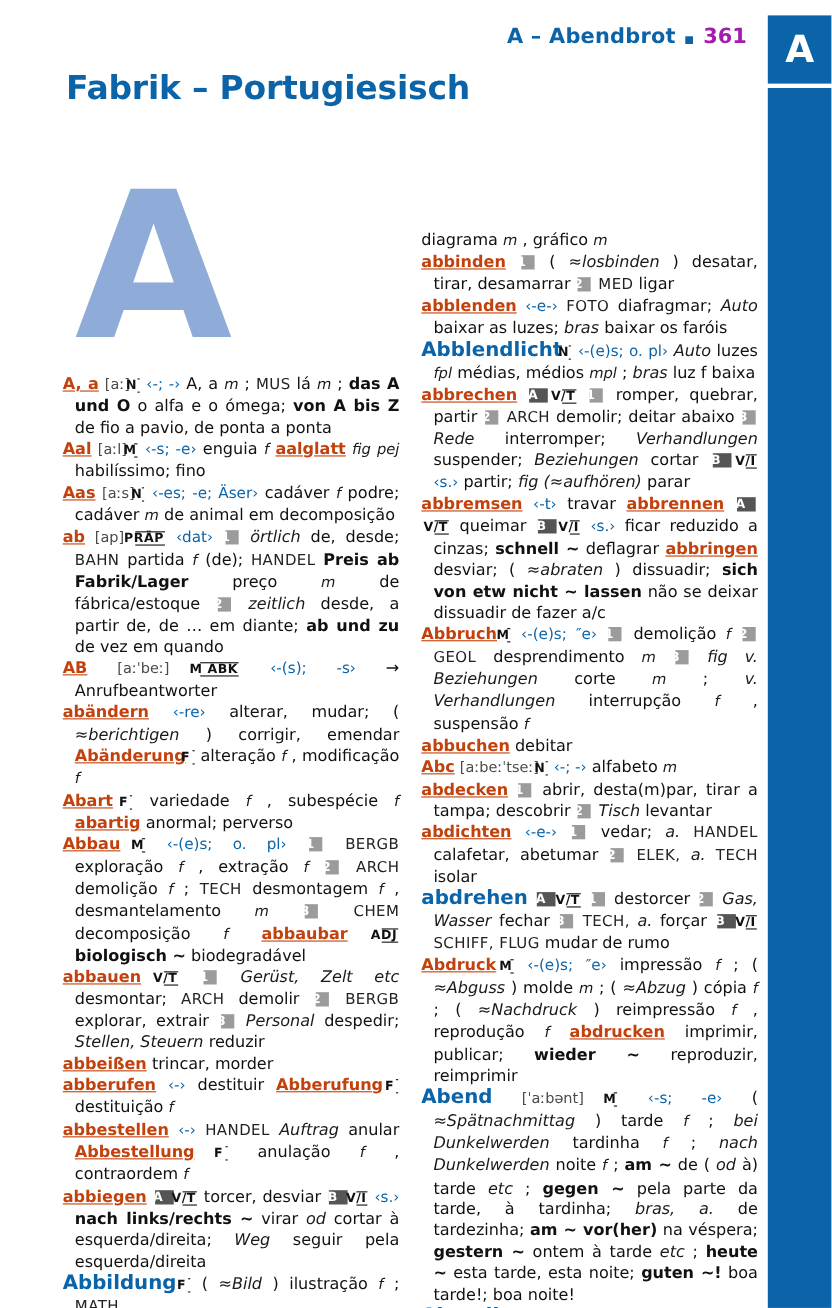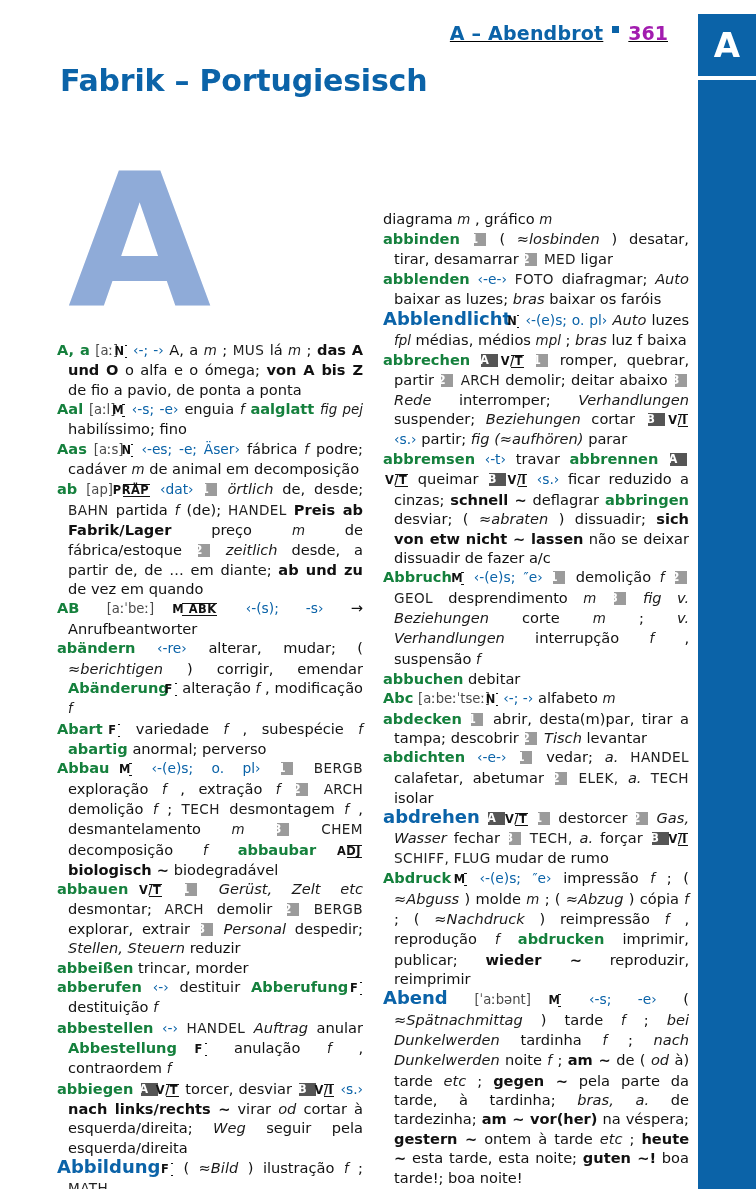--- a/index.html
+++ b/index.html
@@ -5,23 +5,23 @@
   html,body{margin:0;padding:0;}
   body{
     width:756px;height:1189px;
     background:#ffffff;
     font-family:"DejaVu Sans","Liberation Sans",sans-serif;
     overflow:hidden;
     position:relative;
   }
   
   #running-head{
-    position:absolute;left:0;top:22px;width:690px;
-    display:flex;justify-content:flex-end;align-items:center;
-    gap:9px;padding-right:22px;box-sizing:border-box;text-decoration:underline;
+    position:absolute;left:11px;top:22px;width:690px;
+    display:flex;justify-content:flex-end;align-items:flex-end;
+    gap:9px;padding-right:22px;box-sizing:border-box;
   }
   #running-head .rh-title{
     color:#0b63a8;font-weight:bold;font-size:19px;letter-spacing:.2px;
   }
   #running-head .rh-dot{
     width:7px;height:7px;background:#0b63a8;display:inline-block;
     position:relative;top:-4px;
   }
   #running-head .rh-page{
     color:#a21caf;font-weight:bold;font-size:19px;
@@ -56,21 +56,21 @@
     font-size:14.6px;line-height:19.35px;color:#1a1a1a;
     text-align:justify;
   }
   #col-left{left:57px;top:324px;margin-top:16px;}
   #col-right{left:383px;top:186px;margin-top:23px;}
 
   .entry{margin:0;padding:0;text-indent:-11px;padding-left:11px;}
   .cont{margin:0;padding:0;}
 
   
-  .hw{color:#15803d;font-weight:bold;}
+  .hw{color:#c2410c;font-weight:bold;text-decoration:underline;}
   .hw-big{color:#0b63a8;font-weight:bold;font-size:18px;}
   .ipa{color:#4a4a4a;font-size:13.2px;}
   .infl{color:#0b63a8;font-size:13.8px;}
   .de{font-weight:bold;color:#111;}
   .it{font-style:italic;}
   .pt{color:#111;}
   .gen{font-style:italic;font-size:13.4px;}
   .sc{font-variant:small-caps;font-size:13.6px;letter-spacing:.4px;color:#222;}
   .arrow{color:#111;}
 
@@ -108,21 +108,21 @@
 </div>
 <div id="thumb-bar"></div>
 
 <div id="page-title">Fabrik – Portugiesisch</div>
 
 <div id="watermark">A</div>
 
 <div class="column" id="col-left">
     <p class="entry"><span class="hw">A, a</span> <span class="ipa">[aː]</span> <span class="gl">N</span> <span class="infl">‹-; -›</span> <span class="pt">A, a</span> <span class="gen">m</span> <span class="pt">;</span> <span class="sc">MUS</span> <span class="pt">lá</span> <span class="gen">m</span> <span class="pt">;</span> <span class="de">das A und O</span> <span class="pt">o alfa e o ómega;</span> <span class="de">von A bis Z</span> <span class="pt">de fio a pavio, de ponta a ponta</span></p>
     <p class="entry"><span class="hw">Aal</span> <span class="ipa">[aːl]</span> <span class="gl">M</span> <span class="infl">‹-s; -e›</span> <span class="pt">enguia</span> <span class="gen">f</span> <span class="hw">aalglatt</span> <span class="gen">fig pej</span> <span class="pt">habilíssimo; fino</span></p>
-    <p class="entry"><span class="hw">Aas</span> <span class="ipa">[aːs]</span> <span class="gl">N</span> <span class="infl">‹-es; -e; Äser›</span> <span class="pt">fábrica</span> <span class="gen">f</span> <span class="pt">podre; cadáver</span> <span class="gen">m</span> <span class="pt">de animal em decomposição</span></p>
+    <p class="entry"><span class="hw">Aas</span> <span class="ipa">[aːs]</span> <span class="gl">N</span> <span class="infl">‹-es; -e; Äser›</span> <span class="pt">cadáver</span> <span class="gen">f</span> <span class="pt">podre; cadáver</span> <span class="gen">m</span> <span class="pt">de animal em decomposição</span></p>
     <p class="entry"><span class="hw">ab</span> <span class="ipa">[ap]</span> <span class="gl">PRÄP</span> <span class="infl">‹dat›</span> <span class="num">1</span> <span class="it">örtlich</span> <span class="pt">de, desde;</span> <span class="sc">BAHN</span> <span class="pt">partida</span> <span class="gen">f</span> <span class="pt">(de);</span> <span class="sc">HANDEL</span> <span class="de">Preis ab Fabrik/Lager</span> <span class="pt">preço</span> <span class="gen">m</span> <span class="pt">de fábrica/estoque</span> <span class="num">2</span> <span class="it">zeitlich</span> <span class="pt">desde, a partir de, de … em diante;</span> <span class="de">ab und zu</span> <span class="pt">de vez em quando</span></p>
     <p class="entry"><span class="hw">AB</span> <span class="ipa">[aːˈbeː]</span> <span class="gl">M ABK</span> <span class="infl">‹-(s); -s›</span> <span class="arrow">→</span> <span class="pt">Anrufbeantworter</span></p>
     <p class="entry"><span class="hw">abändern</span> <span class="infl">‹-re›</span> <span class="pt">alterar, mudar; (</span> <span class="it">≈berichtigen</span> <span class="pt">) corrigir, emendar</span> <span class="hw">Abänderung</span> <span class="gl">F</span> <span class="pt">alteração</span> <span class="gen">f</span> <span class="pt">, modificação</span> <span class="gen">f</span></p>
     <p class="entry"><span class="hw">Abart</span> <span class="gl">F</span> <span class="pt">variedade</span> <span class="gen">f</span> <span class="pt">, subespécie</span> <span class="gen">f</span> <span class="hw">abartig</span> <span class="pt">anormal; perverso</span></p>
     <p class="entry"><span class="hw">Abbau</span> <span class="gl">M</span> <span class="infl">‹-(e)s; o. pl›</span> <span class="num">1</span> <span class="sc">BERGB</span> <span class="pt">exploração</span> <span class="gen">f</span> <span class="pt">, extração</span> <span class="gen">f</span> <span class="num">2</span> <span class="sc">ARCH</span> <span class="pt">demolição</span> <span class="gen">f</span> <span class="pt">;</span> <span class="sc">TECH</span> <span class="pt">desmontagem</span> <span class="gen">f</span> <span class="pt">, desmantelamento</span> <span class="gen">m</span> <span class="num">3</span> <span class="sc">CHEM</span> <span class="pt">decomposição</span> <span class="gen">f</span> <span class="hw">abbaubar</span> <span class="gl">ADJ</span> <span class="de">biologisch ~</span> <span class="pt">biodegradável</span></p>
     <p class="entry"><span class="hw">abbauen</span> <span class="gl">V/T</span> <span class="num">1</span> <span class="it">Gerüst, Zelt etc</span> <span class="pt">desmontar;</span> <span class="sc">ARCH</span> <span class="pt">demolir</span> <span class="num">2</span> <span class="sc">BERGB</span> <span class="pt">explorar, extrair</span> <span class="num">3</span> <span class="it">Personal</span> <span class="pt">despedir;</span> <span class="it">Stellen, Steuern</span> <span class="pt">reduzir</span></p>
     <p class="entry"><span class="hw">abbeißen</span> <span class="pt">trincar, morder</span></p>
     <p class="entry"><span class="hw">abberufen</span> <span class="infl">‹-›</span> <span class="pt">destituir</span> <span class="hw">Abberufung</span> <span class="gl">F</span> <span class="pt">destituição</span> <span class="gen">f</span></p>
     <p class="entry"><span class="hw">abbestellen</span> <span class="infl">‹-›</span> <span class="sc">HANDEL</span> <span class="it">Auftrag</span> <span class="pt">anular</span> <span class="hw">Abbestellung</span> <span class="gl">F</span> <span class="pt">anulação</span> <span class="gen">f</span> <span class="pt">, contraordem</span> <span class="gen">f</span></p>
     <p class="entry"><span class="hw">abbiegen</span> <span class="ab">A</span> <span class="gl">V/T</span> <span class="pt">torcer, desviar</span> <span class="ab">B</span> <span class="gl">V/I</span> <span class="infl">‹s.›</span> <span class="de">nach links/rechts ~</span> <span class="pt">virar</span> <span class="it">od</span> <span class="pt">cortar à esquerda/direita;</span> <span class="it">Weg</span> <span class="pt">seguir pela esquerda/direita</span></p>

